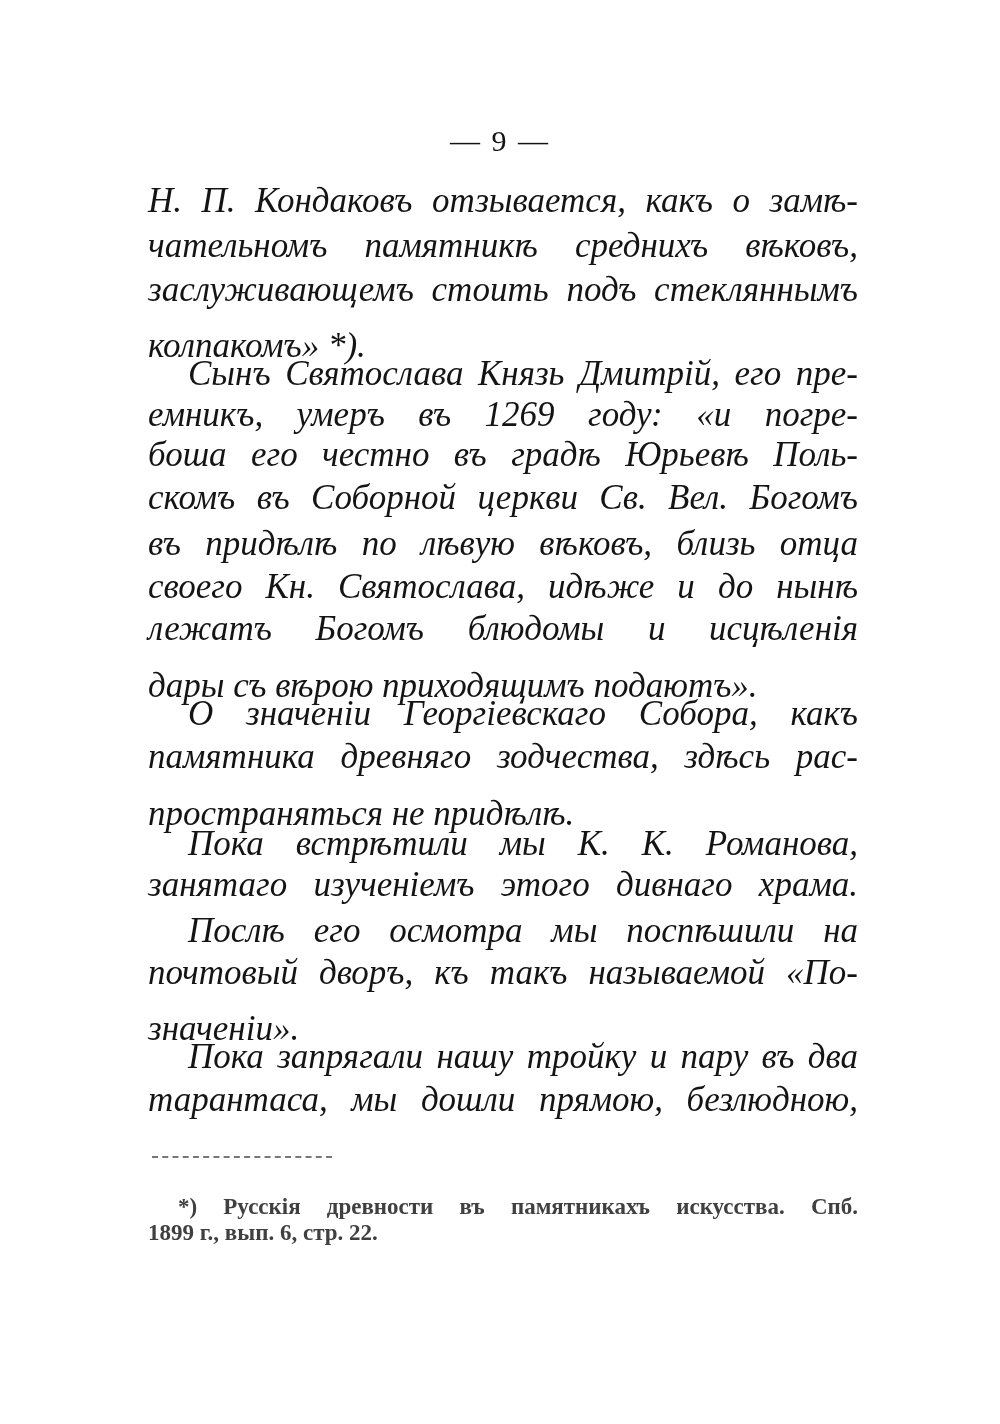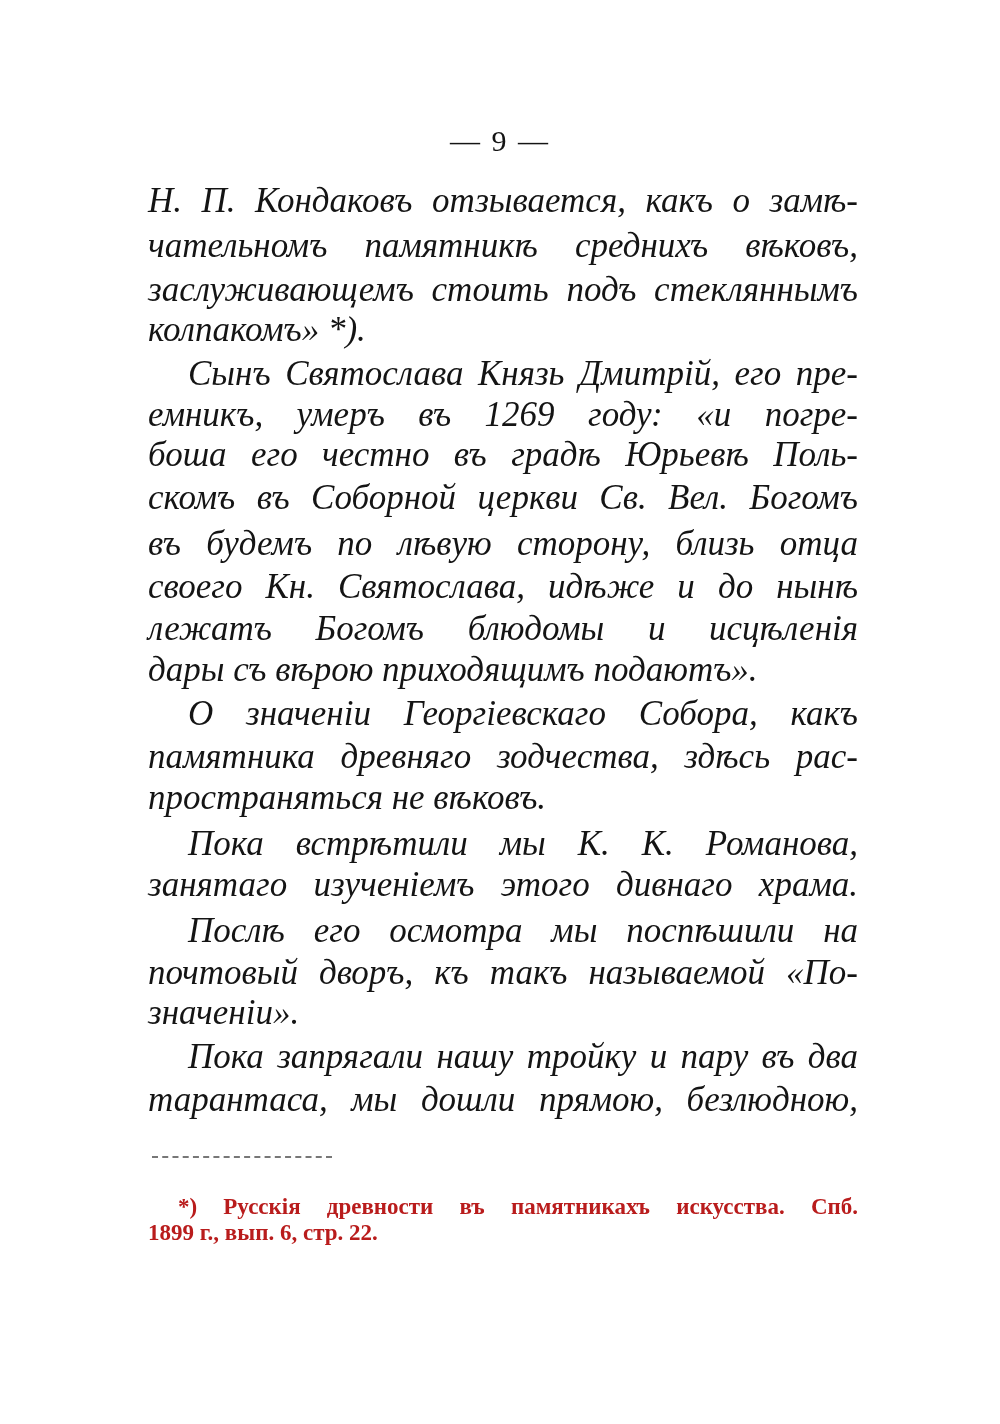--- a/index.html
+++ b/index.html
@@ -3,49 +3,49 @@
   <meta charset="utf-8">
   <style>
     html, body { margin:0; padding:0; background:#ffffff; }
     body { width:1000px; height:1424px; position:relative; overflow:hidden;
            font-family:"Liberation Serif","DejaVu Serif",serif; color:#141414; }
     .page-number { position:absolute; top:124px; left:0; width:1000px; text-align:center;
            font-size:30px; letter-spacing:2px; }
     .line { position:absolute; left:148px; width:710px; height:44px; font-size:35px;
            line-height:44px; white-space:nowrap; text-align:justify; text-align-last:justify;
            transform-origin:left center;font-style:italic; }
-    .line.last { text-align-last:left; }
+    .line.last { text-align-last:left;margin-top:16px; }
     .rule { position:absolute; top:1156px; left:152px; width:180px; height:0;
             border-top:2px dashed #777; }
     .fn { position:absolute; left:148px; width:710px; font-size:23px; line-height:30px;
-          white-space:nowrap; text-align:justify; text-align-last:justify; font-weight:bold; color:#b91c1c; }
+          white-space:nowrap; text-align:justify; text-align-last:justify; font-weight:bold; color:#404040; }
     .fn.last { text-align-last:left; }
   </style>
 </head>
 <body>
 
 <div class="page-number">— 9 —</div>
 
 <div class="line" style="top:179px">Н. П. Кондаковъ отзывается, какъ о замѣ-</div>
 <div class="line" style="top:224px">чательномъ памятникѣ среднихъ вѣковъ,</div>
 <div class="line" style="top:268px">заслуживающемъ стоить подъ стекляннымъ</div>
 <div class="line last" style="top:308px">колпакомъ» *).</div>
 
 <div class="line" style="top:352px;left:188px;width:670px">Сынъ Святослава Князь Дмитрій, его пре-</div>
 <div class="line" style="top:393px">емникъ, умеръ въ 1269 году: «и погре-</div>
 <div class="line" style="top:433px">боша его честно въ градѣ Юрьевѣ Поль-</div>
 <div class="line" style="top:476px">скомъ въ Соборной церкви Св. Вел. Богомъ</div>
-<div class="line" style="top:522px">въ будемъ по лѣвую сторону, близь отца</div>
+<div class="line" style="top:522px">въ придѣлѣ по лѣвую вѣковъ, близь отца</div>
 <div class="line" style="top:565px">своего Кн. Святослава, идѣже и до нынѣ</div>
 <div class="line" style="top:607px">лежатъ Богомъ блюдомы и исцѣленія</div>
 <div class="line last" style="top:648px">дары съ вѣрою приходящимъ подаютъ».</div>
 
 <div class="line" style="top:692px;left:188px;width:670px">О значеніи Георгіевскаго Собора, какъ</div>
 <div class="line" style="top:735px">памятника древняго зодчества, здѣсь рас-</div>
-<div class="line last" style="top:776px">пространяться не вѣковъ.</div>
+<div class="line last" style="top:776px">пространяться не придѣлѣ.</div>
 
 <div class="line" style="top:822px;left:188px;width:670px">Пока встрѣтили мы К. К. Романова,</div>
 <div class="line" style="top:863px">занятаго изученіемъ этого дивнаго храма.</div>
 
 <div class="line" style="top:909px;left:188px;width:670px">Послѣ его осмотра мы поспѣшили на</div>
 <div class="line" style="top:951px">почтовый дворъ, къ такъ называемой «По-</div>
 <div class="line last" style="top:991px">значеніи».</div>
 
 <div class="line" style="top:1035px;left:188px;width:670px">Пока запрягали нашу тройку и пару въ два</div>
 <div class="line" style="top:1078px">тарантаса, мы дошли прямою, безлюдною,</div>

